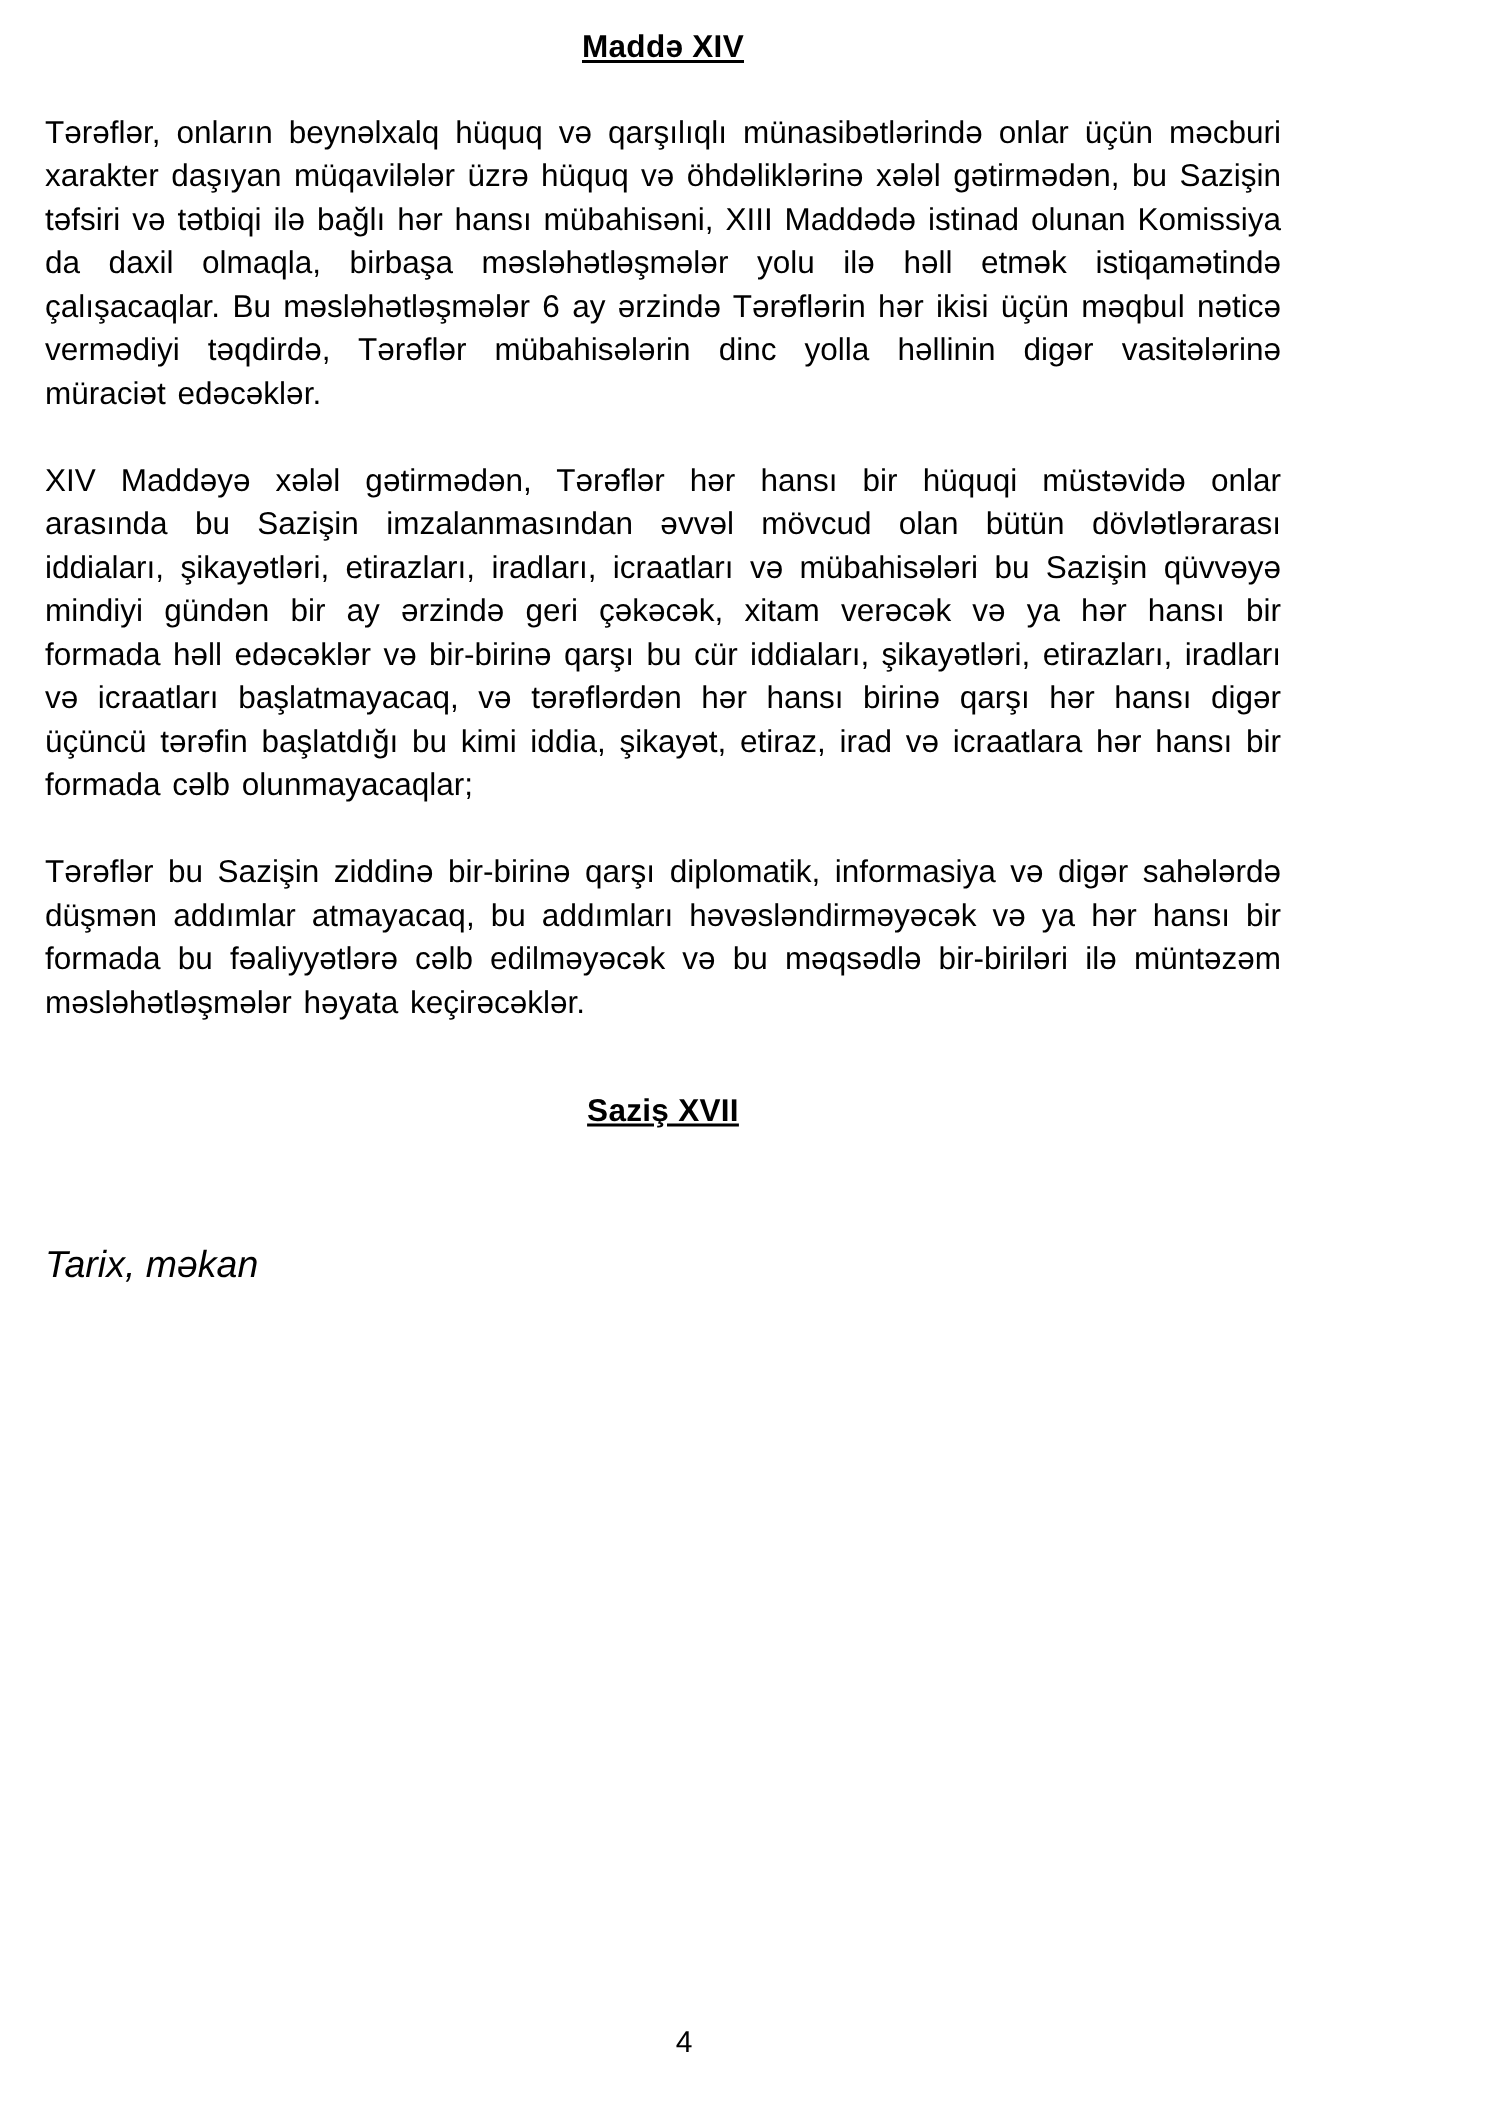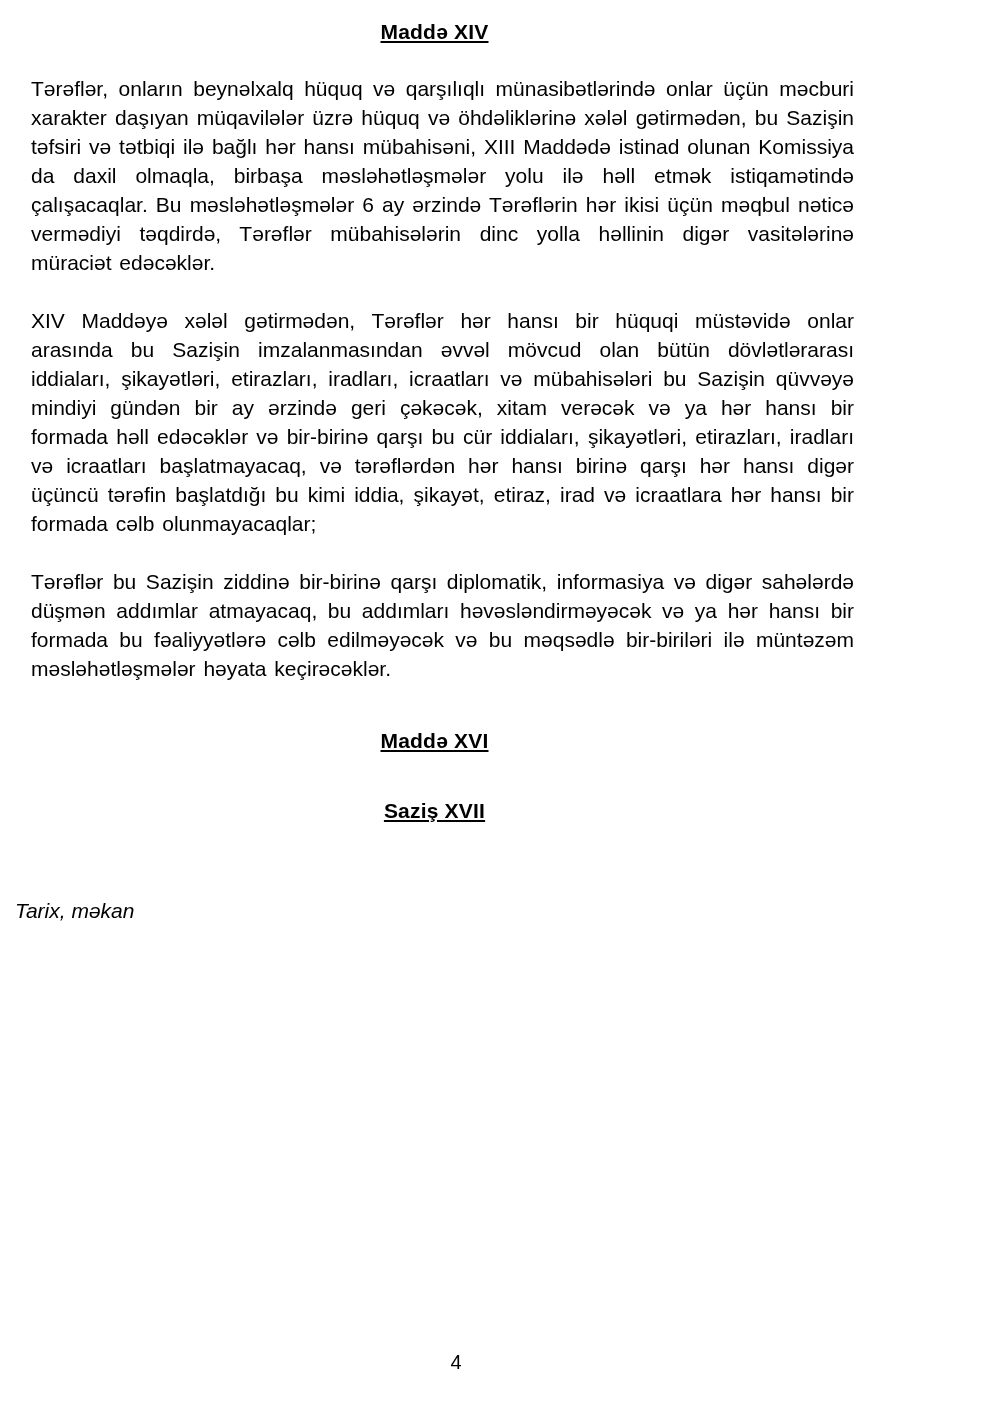--- a/index.html
+++ b/index.html
@@ -10,44 +10,44 @@
   }
   body {
     width: 1000px;
     font-family: "Liberation Sans", sans-serif;
     color: #000000;
   }
   .page {
     position: relative;
     width: 912px;
     height: 1404px;
-    padding: 12px 58px 0 15px;
+    padding: 12px 58px 0 30px;
     background: #ffffff;
     overflow: hidden;
   }
   .heading {
     font-size: 21px;
     font-weight: 700;
     text-align: center;
     text-decoration: underline;
     margin: 46px 0 30px 0;
     letter-spacing: 0.2px;
   }
   .doc-section:first-of-type .heading {
     margin-top: 8px;
   }
   .para {
     font-size: 21px;
     line-height: 29px;
     text-align: justify;
     word-spacing: 2px;
-    margin: 0 0 29px 16px;
+    margin: 0 0 29px 0;
   }
   .date-place {
-    font-size: 21px;
+    font-size: 25px;
     font-style: italic;
     margin: 76px 0 0 0;
   }
   .page-number {
     position: absolute;
     left: 0;
     right: 0;
     bottom: 30px;
     text-align: center;
     font-size: 20px;
@@ -62,21 +62,20 @@
     <h2 class="heading">Maddə XIV</h2>
     <p class="para">Tərəflər, onların beynəlxalq hüquq və qarşılıqlı münasibətlərində onlar üçün məcburi xarakter daşıyan müqavilələr üzrə hüquq və öhdəliklərinə xələl gətirmədən, bu Sazişin təfsiri və tətbiqi ilə bağlı hər hansı mübahisəni, XIII Maddədə istinad olunan Komissiya da daxil olmaqla, birbaşa məsləhətləşmələr yolu ilə həll etmək istiqamətində çalışacaqlar. Bu məsləhətləşmələr 6 ay ərzində Tərəflərin hər ikisi üçün məqbul nəticə vermədiyi təqdirdə, Tərəflər mübahisələrin dinc yolla həllinin digər vasitələrinə müraciət edəcəklər.</p>
   </section>
 
   <section class="doc-section">
     <p class="para">XIV Maddəyə xələl gətirmədən, Tərəflər hər hansı bir hüquqi müstəvidə onlar arasında bu Sazişin imzalanmasından əvvəl mövcud olan bütün dövlətlərarası iddiaları, şikayətləri, etirazları, iradları, icraatları və mübahisələri bu Sazişin qüvvəyə mindiyi gündən bir ay ərzində geri çəkəcək, xitam verəcək və ya hər hansı bir formada həll edəcəklər və bir-birinə qarşı bu cür iddiaları, şikayətləri, etirazları, iradları və icraatları başlatmayacaq, və tərəflərdən hər hansı birinə qarşı hər hansı digər üçüncü tərəfin başlatdığı bu kimi iddia, şikayət, etiraz, irad və icraatlara hər hansı bir formada cəlb olunmayacaqlar;</p>
     <p class="para">Tərəflər bu Sazişin ziddinə bir-birinə qarşı diplomatik, informasiya və digər sahələrdə düşmən addımlar atmayacaq, bu addımları həvəsləndirməyəcək və ya hər hansı bir formada bu fəaliyyətlərə cəlb edilməyəcək və bu məqsədlə bir-biriləri ilə müntəzəm məsləhətləşmələr həyata keçirəcəklər.</p>
   </section>
 
   <section class="doc-section">
-    <h2 class="heading">Maddə XVI</h2>
   </section>
 
   <section class="doc-section">
     <h2 class="heading">Saziş XVII</h2>
   </section>
 
   <p class="date-place">Tarix, məkan</p>
 
   <div class="page-number">4</div>
 

